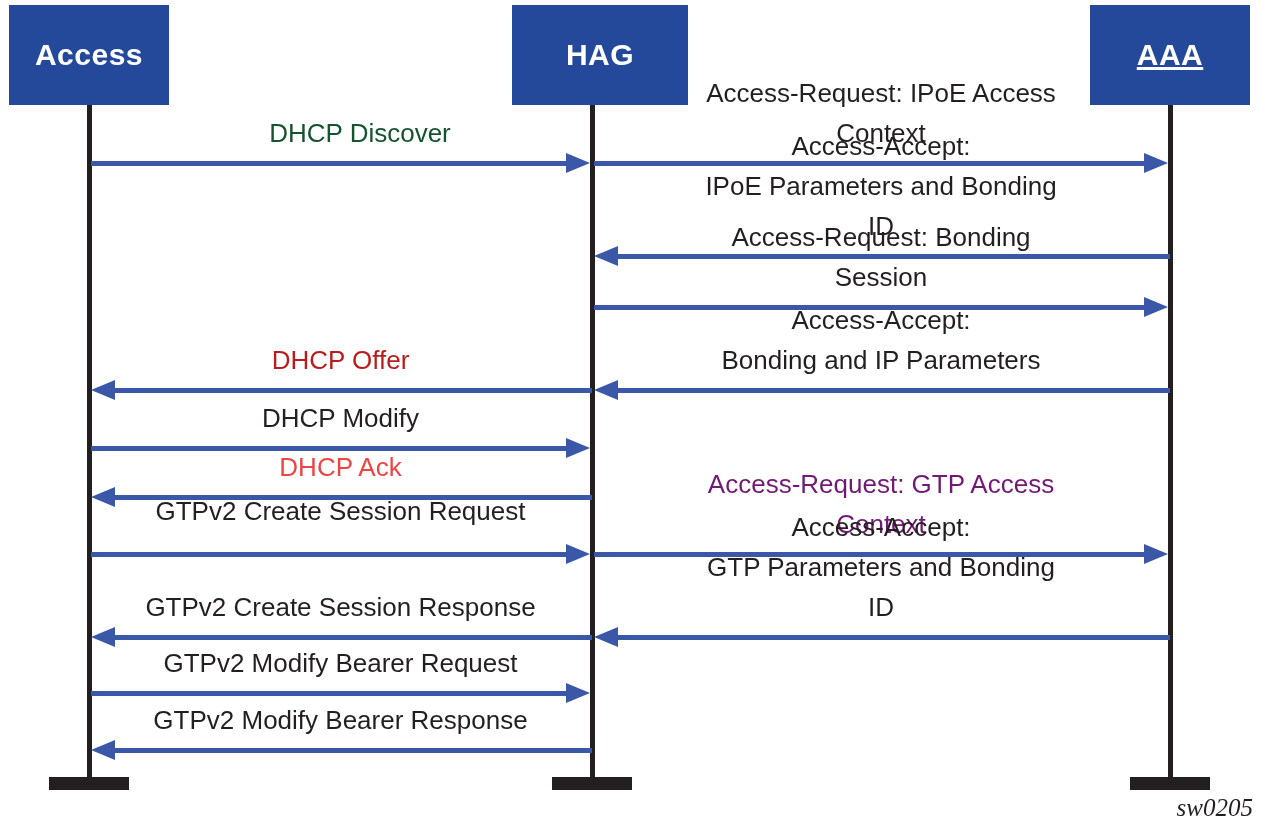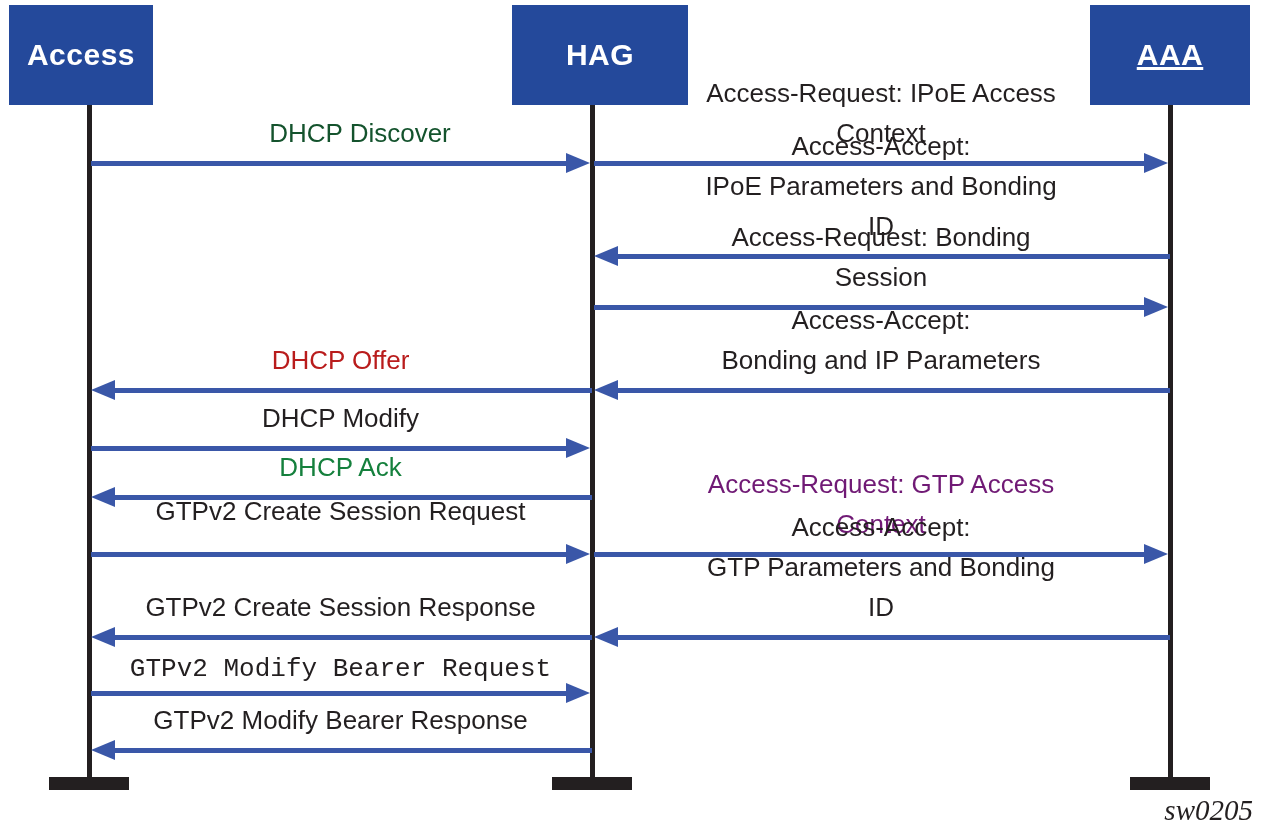--- a/index.html
+++ b/index.html
@@ -56,30 +56,30 @@
     border-bottom: 10px solid transparent;
   }
   .msg-head.dir-right { border-left: 24px solid #3a57a8; }
   .msg-head.dir-left  { border-right: 24px solid #3a57a8; }
   .watermark {
     position: absolute;
     right: 8px;
     top: 794px;
     font-family: "Liberation Serif", serif;
     font-style: italic;
-    font-size: 29px;
+    font-size: 25px;
     color: #231f20;
   }
 </style>
 </head>
 <body>
 
 <div id="canvas">
   <div>
-      <div class="actor-box" style="left: 9px; top: 5px; width: 144px; height: 100px; background: rgb(36, 73, 155); color: rgb(255, 255, 255);">
+      <div class="actor-box" style="left: 9px; top: 5px; width: 160px; height: 100px; background: rgb(36, 73, 155); color: rgb(255, 255, 255);">
         <span>Access</span>
       </div>
       <div class="lifeline" style="left: 86.5px; top: 105px; width: 5px; height: 672px; background: rgb(35, 31, 32);"></div>
       <div class="endbar" style="left: 49px; top: 777px; width: 80px; height: 13px; background: rgb(35, 31, 32);"></div>
       <div class="actor-box" style="left: 512px; top: 5px; width: 176px; height: 100px; background: rgb(36, 73, 155); color: rgb(255, 255, 255);">
         <span>HAG</span>
       </div>
       <div class="lifeline" style="left: 589.5px; top: 105px; width: 5px; height: 672px; background: rgb(35, 31, 32);"></div>
       <div class="endbar" style="left: 552px; top: 777px; width: 80px; height: 13px; background: rgb(35, 31, 32);"></div>
       <div class="actor-box" style="left: 1090px; top: 5px; width: 160px; height: 100px; background: rgb(36, 73, 155); color: rgb(255, 255, 255); text-decoration: underline;">
@@ -105,37 +105,37 @@
       <div class="msg-label" style="left: 340.5px; bottom: 450px; color: #b91c1c;">DHCP Offer</div>
       <div class="msg-line" style="left: 115px; top: 388px; width: 477px; background: rgb(58, 87, 168);"></div>
       <div class="msg-head dir-left" style="left: 91px; top: 380px; border-right-color: rgb(58, 87, 168);"></div>
       <div class="msg-label" style="left: 881px; bottom: 450px; color: rgb(35, 31, 32);">Access-Accept:
 Bonding and IP Parameters</div>
       <div class="msg-line" style="left: 618px; top: 388px; width: 552px; background: rgb(58, 87, 168);"></div>
       <div class="msg-head dir-left" style="left: 594px; top: 380px; border-right-color: rgb(58, 87, 168);"></div>
       <div class="msg-label" style="left: 340.5px; bottom: 392px; color: rgb(35, 31, 32);">DHCP Modify</div>
       <div class="msg-line" style="left: 91px; top: 446px; width: 477px; background: rgb(58, 87, 168);"></div>
       <div class="msg-head dir-right" style="left: 566px; top: 438px; border-left-color: rgb(58, 87, 168);"></div>
-      <div class="msg-label" style="left: 340.5px; bottom: 343px; color: #15803d;">DHCP Ack</div>
+      <div class="msg-label" style="left: 340.5px; bottom: 343px; color: #ef4444;">DHCP Ack</div>
       <div class="msg-line" style="left: 115px; top: 495px; width: 477px; background: rgb(58, 87, 168);"></div>
       <div class="msg-head dir-left" style="left: 91px; top: 487px; border-right-color: rgb(58, 87, 168);"></div>
       <div class="msg-label" style="left: 340.5px; bottom: 299px; color: rgb(35, 31, 32);">GTPv2 Create Session Request</div>
       <div class="msg-line" style="left: 91px; top: 552px; width: 477px; background: rgb(58, 87, 168);"></div>
       <div class="msg-head dir-right" style="left: 566px; top: 544px; border-left-color: rgb(58, 87, 168);"></div>
       <div class="msg-label" style="left: 881px; bottom: 286px; color: #701a75;">Access-Request: GTP Access Context</div>
       <div class="msg-line" style="left: 594px; top: 552px; width: 552px; background: rgb(58, 87, 168);"></div>
       <div class="msg-head dir-right" style="left: 1144px; top: 544px; border-left-color: rgb(58, 87, 168);"></div>
       <div class="msg-label" style="left: 881px; bottom: 203px; color: rgb(35, 31, 32);">Access-Accept:
 GTP Parameters and Bonding ID</div>
       <div class="msg-line" style="left: 618px; top: 635px; width: 552px; background: rgb(58, 87, 168);"></div>
       <div class="msg-head dir-left" style="left: 594px; top: 627px; border-right-color: rgb(58, 87, 168);"></div>
       <div class="msg-label" style="left: 340.5px; bottom: 203px; color: rgb(35, 31, 32);">GTPv2 Create Session Response</div>
       <div class="msg-line" style="left: 115px; top: 635px; width: 477px; background: rgb(58, 87, 168);"></div>
       <div class="msg-head dir-left" style="left: 91px; top: 627px; border-right-color: rgb(58, 87, 168);"></div>
-      <div class="msg-label" style="left: 340.5px; bottom: 141px; color: rgb(35, 31, 32); font-family: Liberation Mono, monospace;">GTPv2 Modify Bearer Request</div>
+      <div class="msg-label" style="left: 340.5px; bottom: 147px; color: rgb(35, 31, 32);">GTPv2 Modify Bearer Request</div>
       <div class="msg-line" style="left: 91px; top: 691px; width: 477px; background: rgb(58, 87, 168);"></div>
       <div class="msg-head dir-right" style="left: 566px; top: 683px; border-left-color: rgb(58, 87, 168);"></div>
       <div class="msg-label" style="left: 340.5px; bottom: 90px; color: rgb(35, 31, 32);">GTPv2 Modify Bearer Response</div>
       <div class="msg-line" style="left: 115px; top: 748px; width: 477px; background: rgb(58, 87, 168);"></div>
       <div class="msg-head dir-left" style="left: 91px; top: 740px; border-right-color: rgb(58, 87, 168);"></div>
     </div>
   <div class="watermark">sw0205</div>
 </div>
 
 </body></html>

